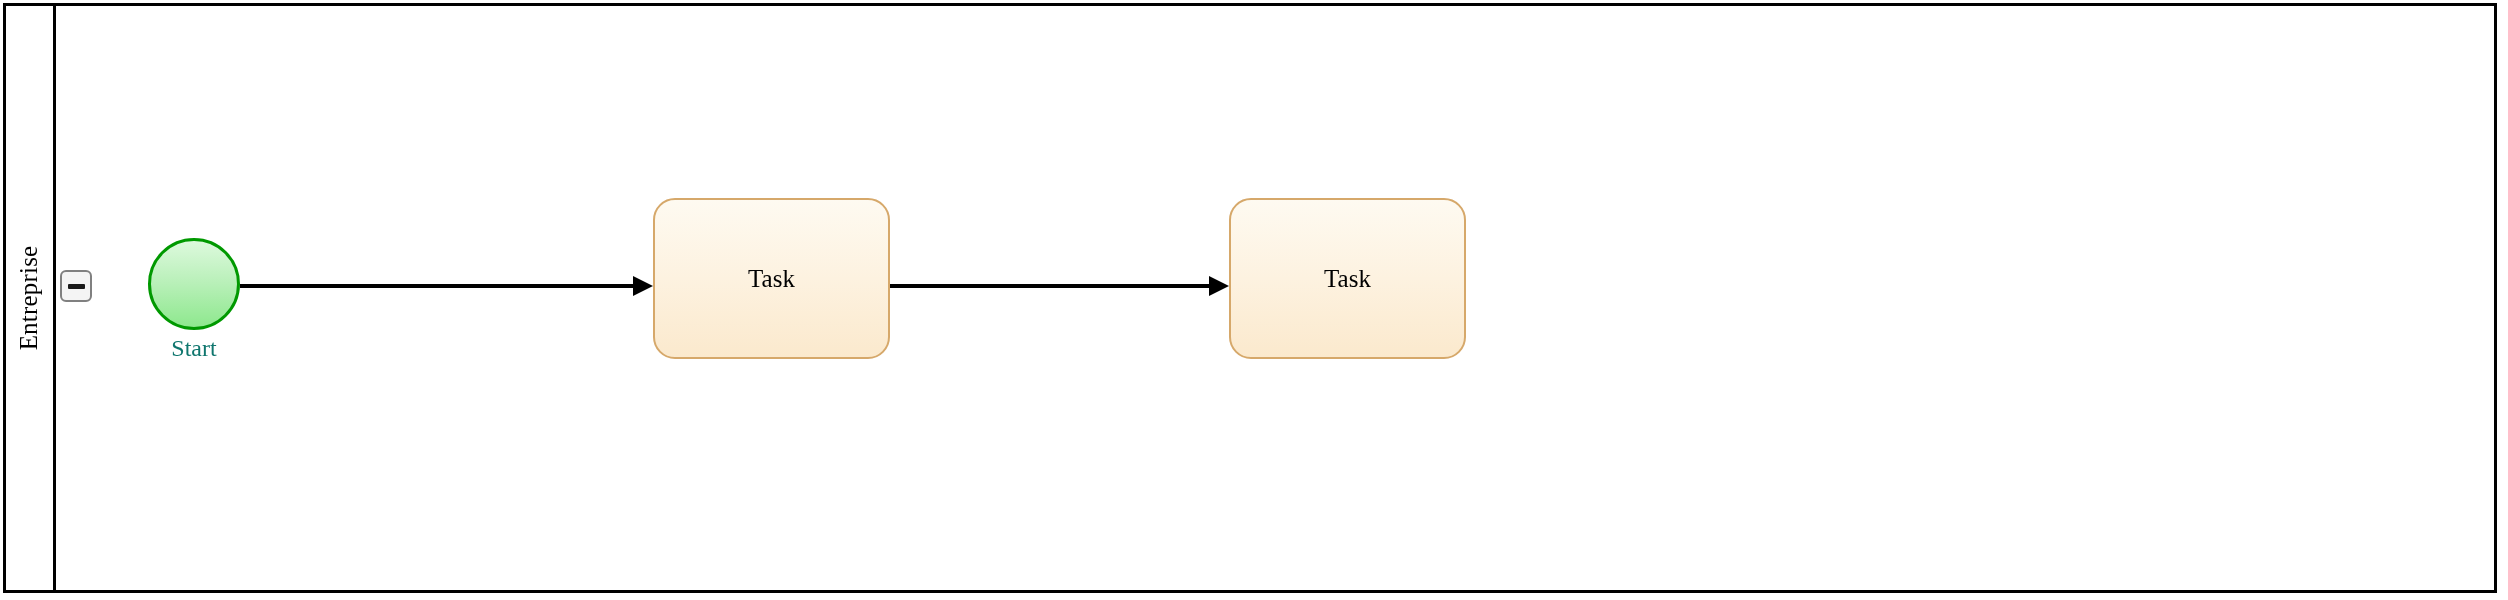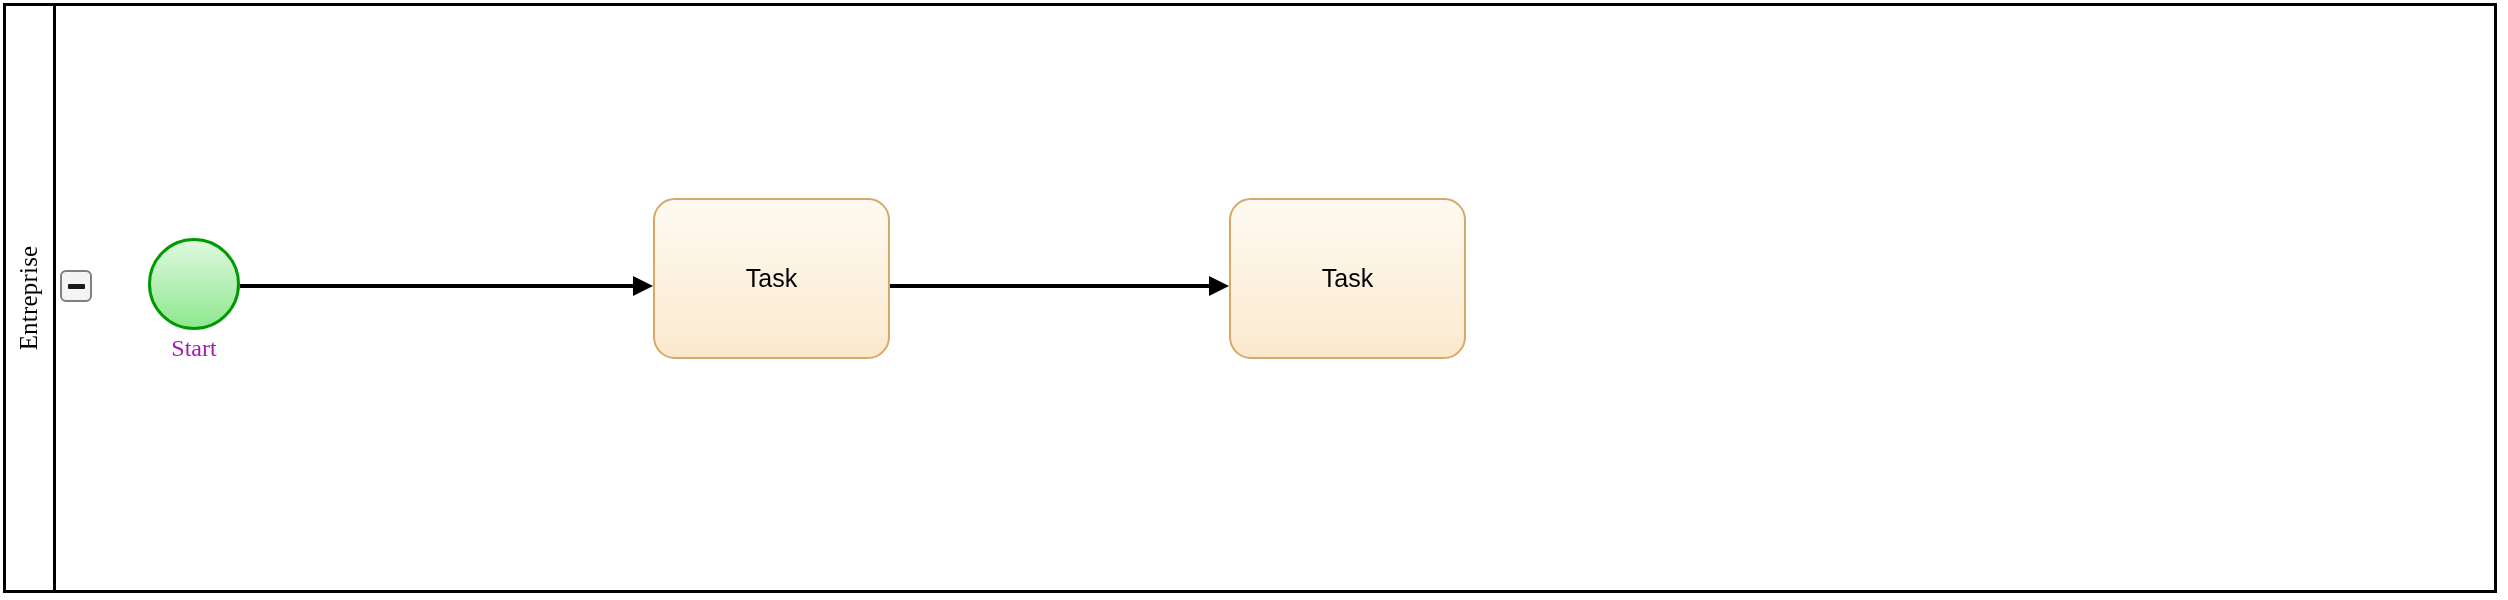--- a/index.html
+++ b/index.html
@@ -103,36 +103,36 @@
     background: linear-gradient(to bottom, #ddf9dd 0%, #b9f0b9 48%, #8ee88e 100%);
   }
   .start-label {
     position: absolute;
     left: 78px;
     top: 335px;
     width: 232px;
     text-align: center;
     font-family: "Liberation Serif", "DejaVu Serif", serif;
     font-size: 24px;
-    color: #a21caf;
+    color: #0f766e;
   }
 
   
   .task {
     position: absolute;
     box-sizing: border-box;
     border: 2px solid #d6a86a;
     border-radius: 22px;
     background: linear-gradient(to bottom, #fefaf1 0%, #fdf2e0 50%, #fbe9cd 100%);
     display: flex;
     align-items: center;
     justify-content: center;
   }
   .task-label {
-    font-family: Liberation Sans, sans-serif;
+    font-family: Liberation Serif, serif;
     font-size: 25px;
     color: #000000;
   }
 
   #task-1 { left: 653px; top: 198px; width: 237px; height: 161px; }
   #task-2 { left: 1229px; top: 198px; width: 237px; height: 161px; }
 
   
   .flow {
     position: absolute;

